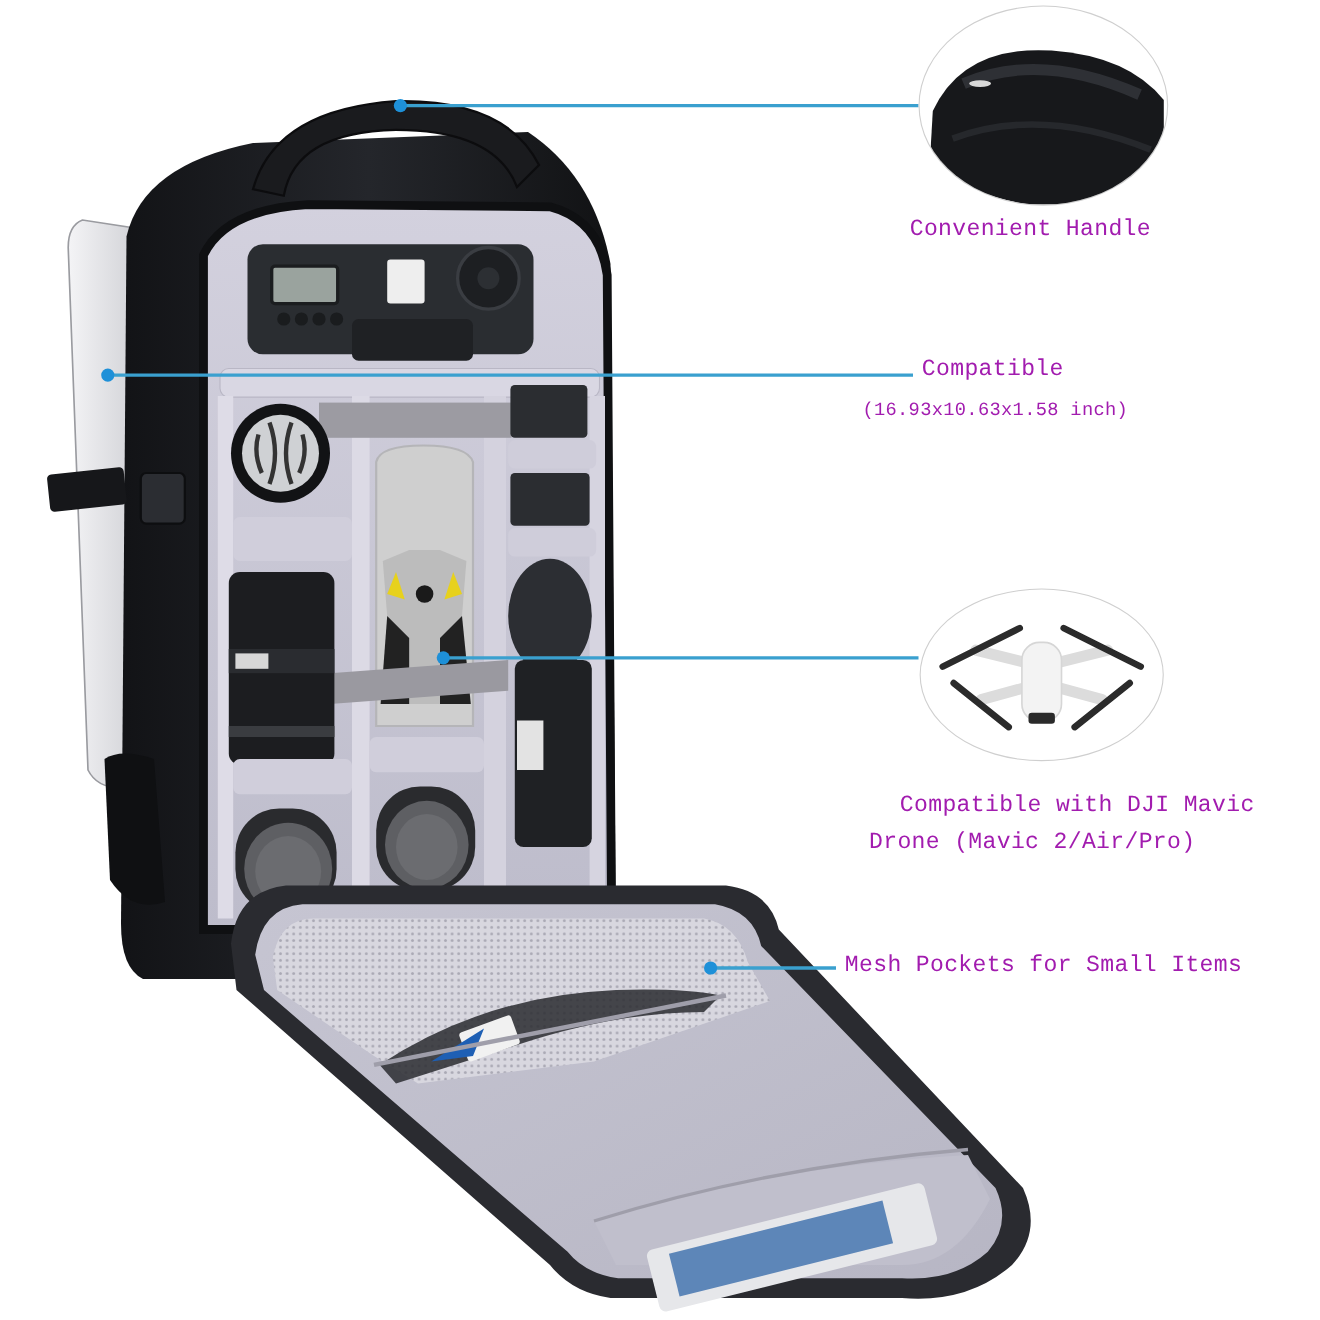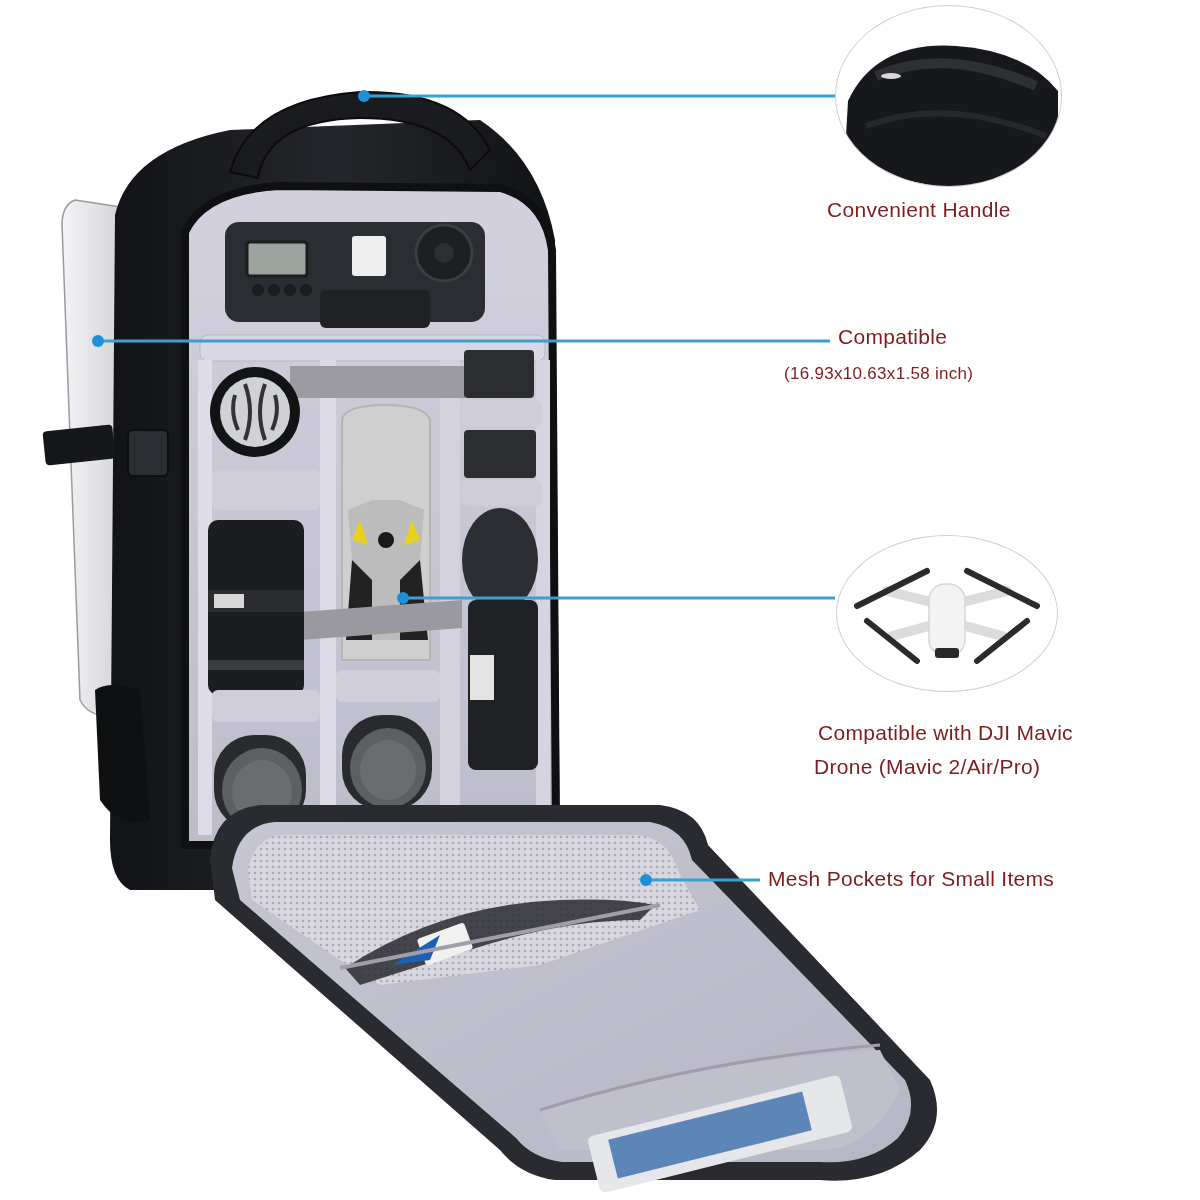--- a/index.html
+++ b/index.html
@@ -1,18 +1,18 @@
 <!DOCTYPE html>
 <html><head>
 <meta charset="utf-8">
 <style>
   html, body { margin:0; padding:0; background:#ffffff; }
   body { width:1200px; height:1200px; position:relative; overflow:hidden; font-family:"DejaVu Sans", sans-serif; }
   .abs { position:absolute; }
-  .label { position:absolute; color:#7f1d1d; font-family:Liberation Sans, sans-serif; white-space:nowrap; letter-spacing:0.3px; }
+  .label { position:absolute; color:#a21caf; font-family:Liberation Mono, monospace; white-space:nowrap; letter-spacing:0.3px; }
   .label.big { font-size:21px; }
   .label.small { font-size:17px; }
   .inset { position:absolute; border-radius:50%; border:1.5px solid #cfcfcf; background:#fff; overflow:hidden; }
   svg { display:block; }
 </style>
 </head>
 <body>
 
 <div class="abs" style="left:0;top:0;width:1200px;height:1200px;">
   <svg width="1200" height="1200" viewBox="0 0 1200 1200">
@@ -198,15 +198,15 @@
       <line x1="130" y1="35" x2="200" y2="70"></line>
       <line x1="30" y1="85" x2="80" y2="125"></line>
       <line x1="140" y1="125" x2="190" y2="85"></line>
     </g>
 
     <rect x="92" y="48" width="36" height="72" rx="16" fill="#f3f3f3" stroke="#d6d6d6" stroke-width="1.5"></rect>
     <rect x="98" y="112" width="24" height="10" rx="3" fill="#2a2a2a"></rect>
   </svg>
 </div>
 <div class="label big" style="left:818px;top:721px;">Compatible with DJI Mavic</div>
-<div class="label big" style="left:790px;top:755px;margin-left:24px;">Drone (Mavic 2/Air/Pro)</div>
+<div class="label big" style="left:790px;top:755px;">Drone (Mavic 2/Air/Pro)</div>
 
 <div class="label big" style="left:768px;top:867px;text-align:center;">Mesh Pockets for Small Items</div>
 
 </body></html>

